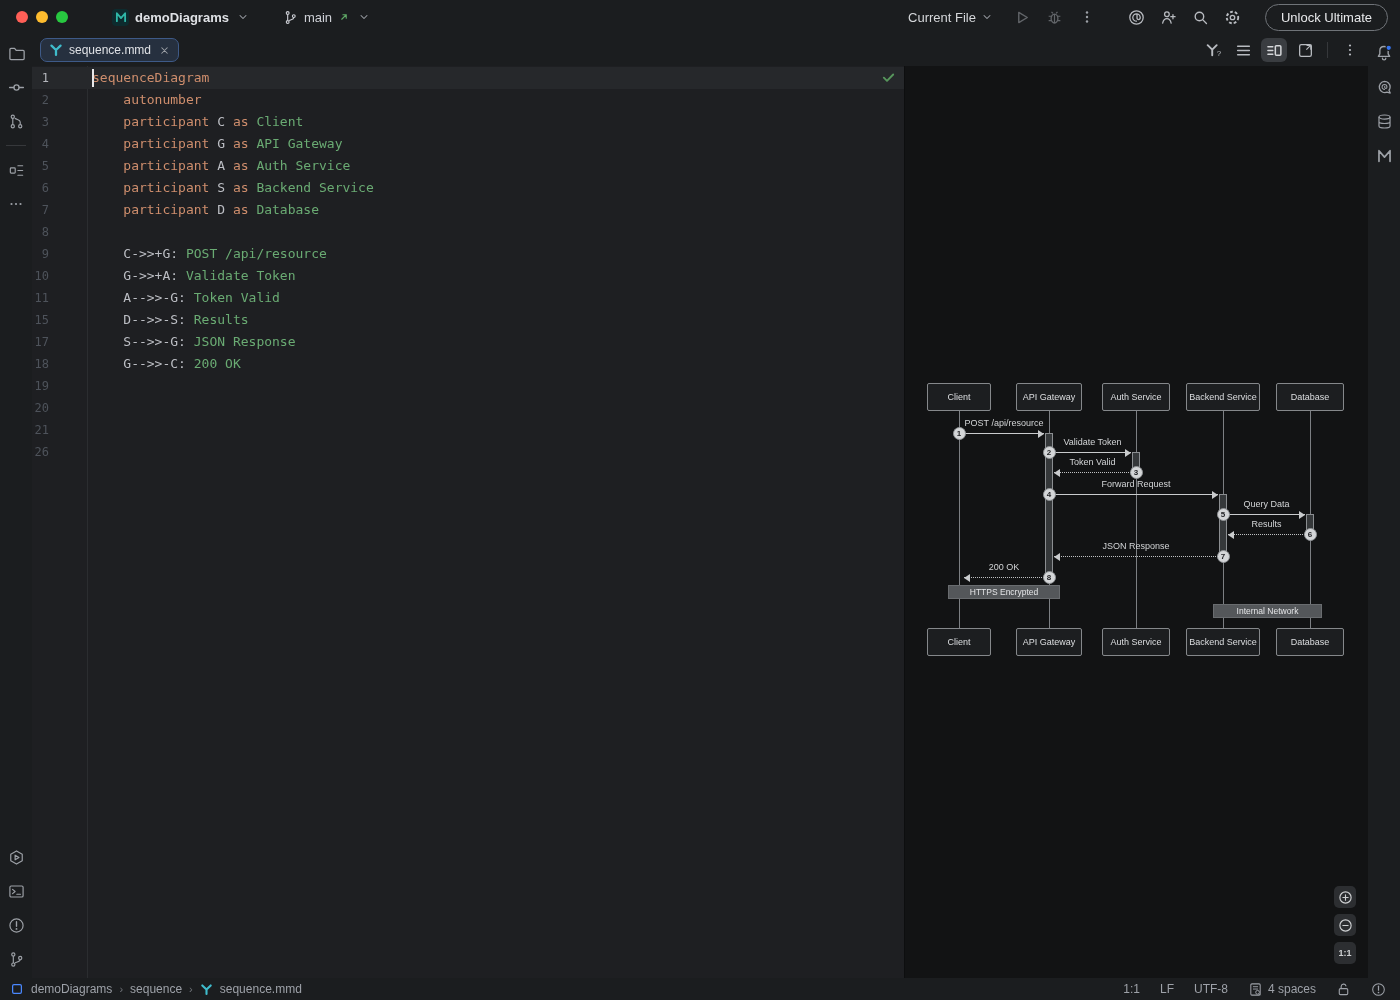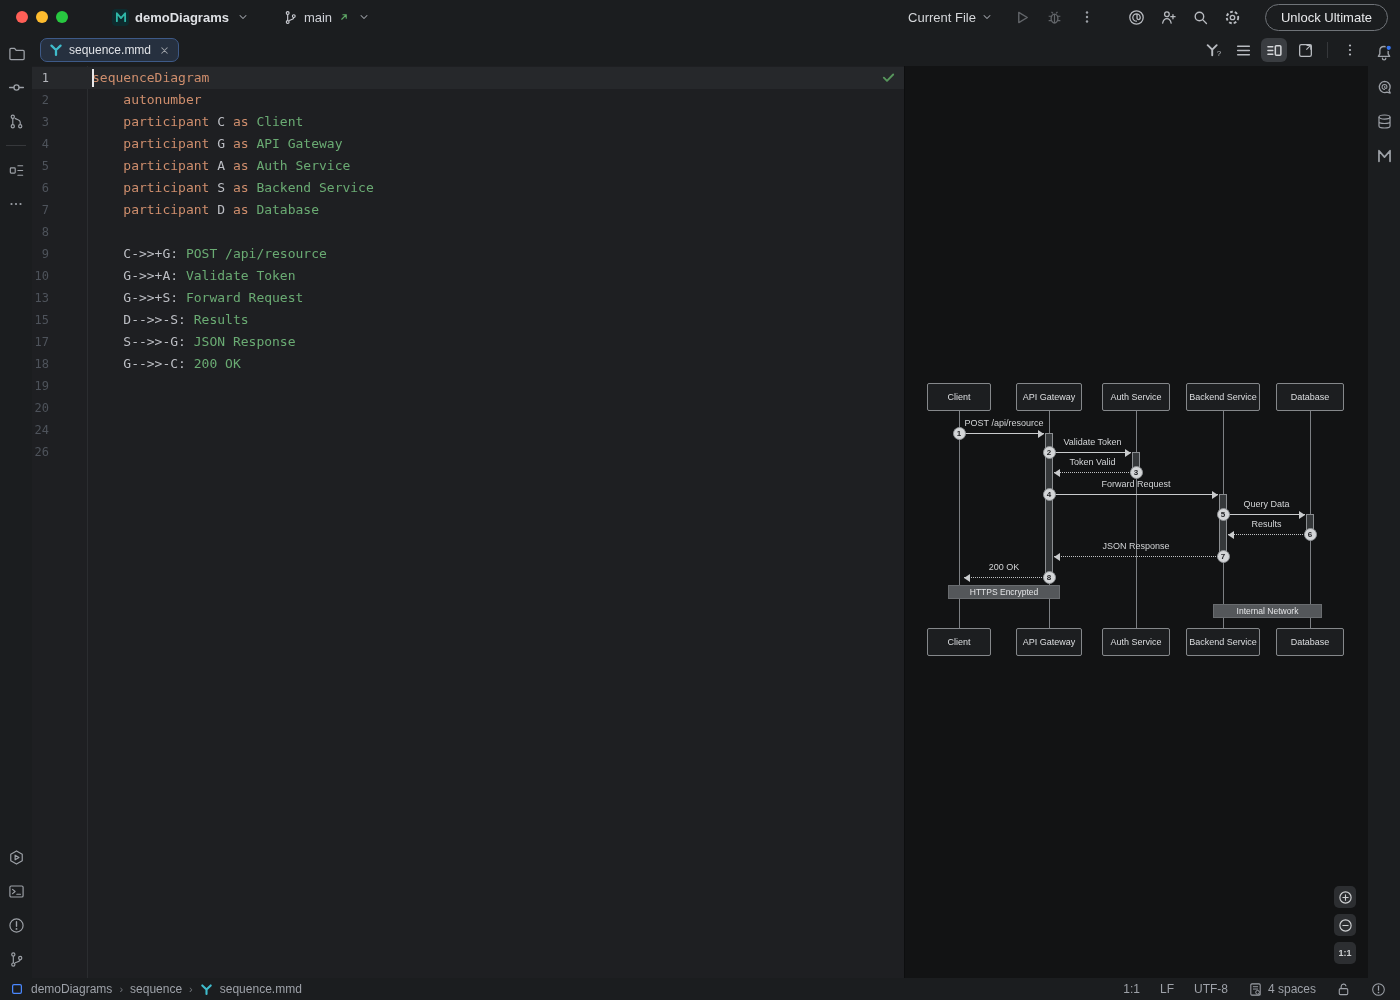--- a/index.html
+++ b/index.html
@@ -336,22 +336,22 @@
             </div>
             <div class="code-line">
               <div class="ln">9</div>
               <div class="ltext"><span class="tk-ws">    </span><span class="tk-id">C-&gt;&gt;+G: </span><span class="tk-str">POST /api/resource</span></div>
             </div>
             <div class="code-line">
               <div class="ln">10</div>
               <div class="ltext"><span class="tk-ws">    </span><span class="tk-id">G-&gt;&gt;+A: </span><span class="tk-str">Validate Token</span></div>
             </div>
             <div class="code-line">
-              <div class="ln">13</div>
-              <div class="ltext"><span class="tk-ws">    </span><span class="tk-id">G-&gt;&gt;+S: </span><span class="tk-str">Forward Request</span></div>
+              <div class="ln">11</div>
+              <div class="ltext"><span class="tk-ws">    </span><span class="tk-id">A--&gt;&gt;-G: </span><span class="tk-str">Token Valid</span></div>
             </div>
             <div class="code-line">
               <div class="ln">15</div>
               <div class="ltext"><span class="tk-ws">    </span><span class="tk-id">D--&gt;&gt;-S: </span><span class="tk-str">Results</span></div>
             </div>
             <div class="code-line">
               <div class="ln">17</div>
               <div class="ltext"><span class="tk-ws">    </span><span class="tk-id">S--&gt;&gt;-G: </span><span class="tk-str">JSON Response</span></div>
             </div>
             <div class="code-line">
@@ -359,21 +359,21 @@
               <div class="ltext"><span class="tk-ws">    </span><span class="tk-id">G--&gt;&gt;-C: </span><span class="tk-str">200 OK</span></div>
             </div>
             <div class="code-line">
               <div class="ln">19</div>
               <div class="ltext"></div>
             </div>
             <div class="code-line">
               <div class="ln">20</div>
             </div>
             <div class="code-line">
-              <div class="ln">24</div>
+              <div class="ln">21</div>
             </div>
             <div class="code-line">
               <div class="ln">26</div>
               <div class="ltext"></div>
             </div>
           </div>
 
         <div class="preview">
           <div class="diagram" id="diagram">
               <div class="lifeline" style="left: 54px; top: 345px; height: 217px;"></div>

